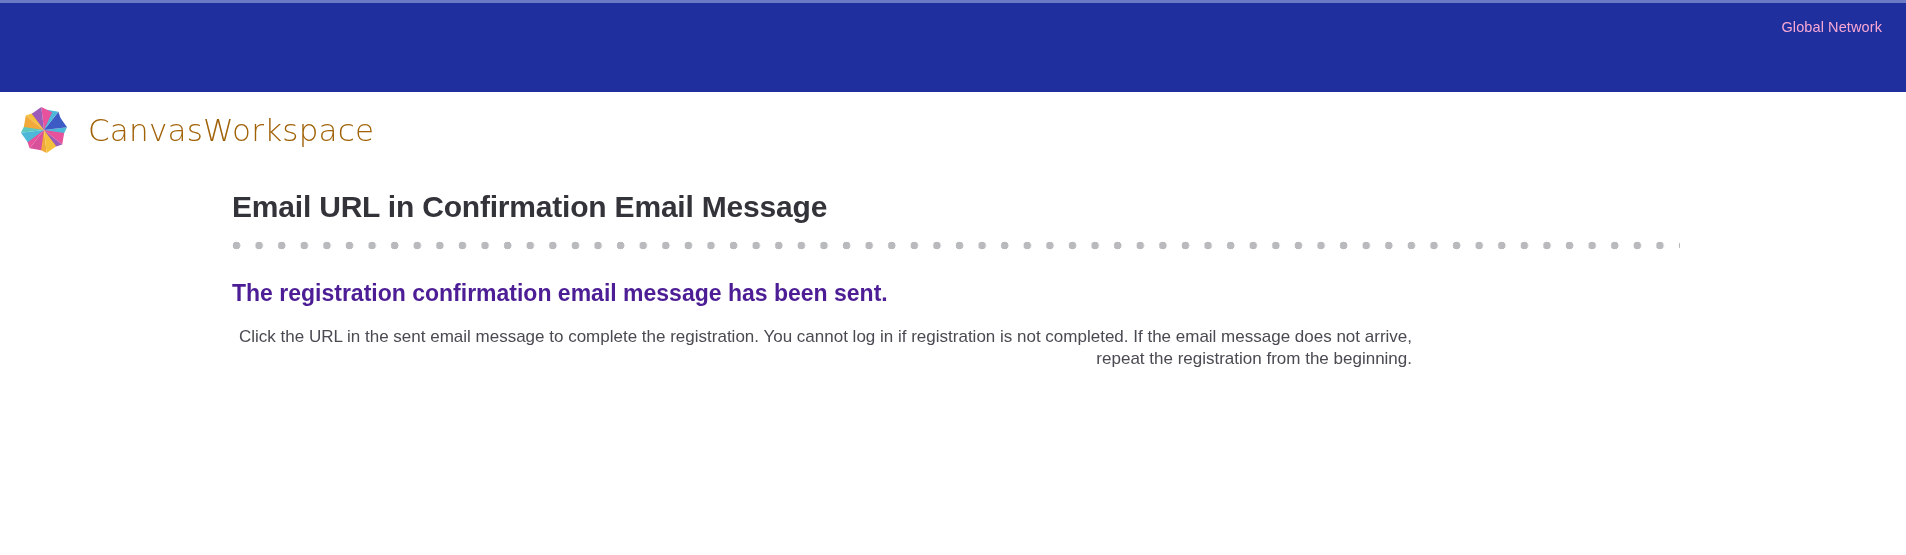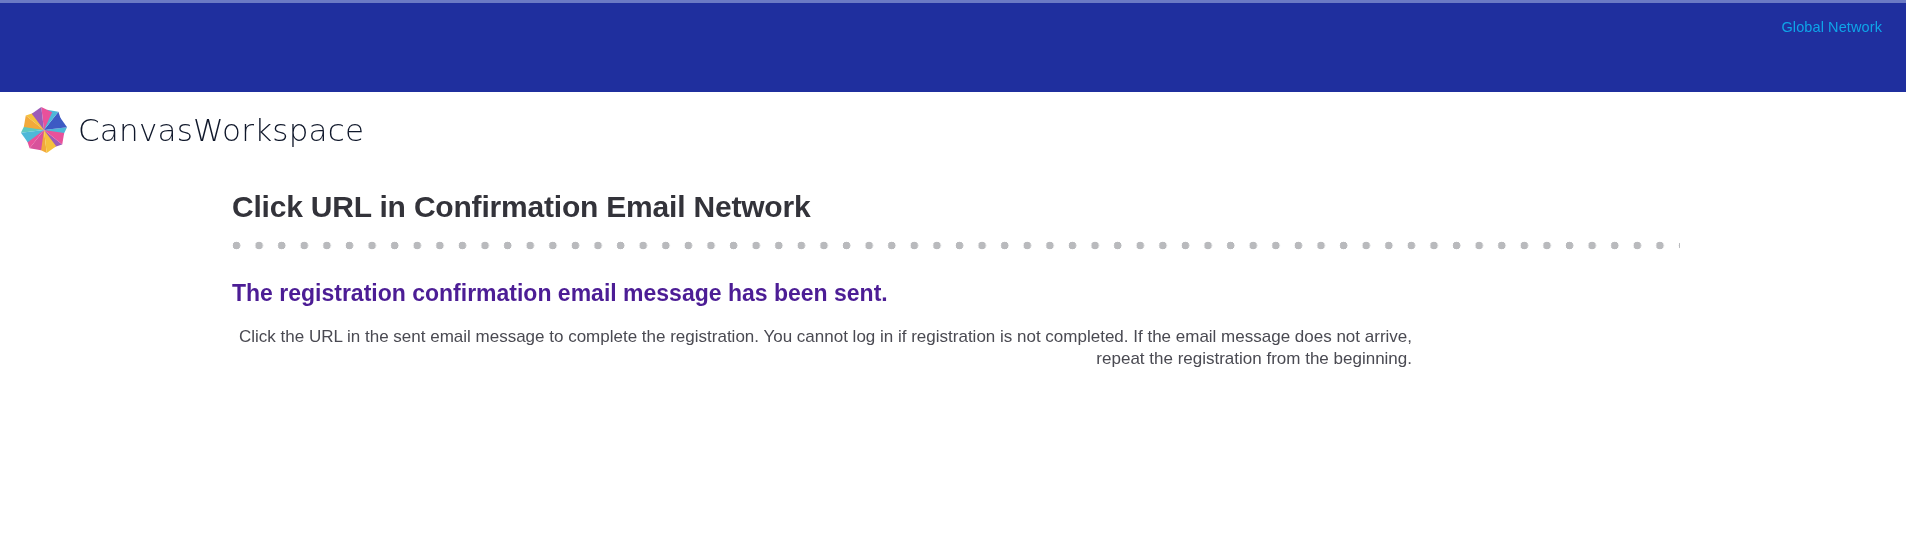--- a/index.html
+++ b/index.html
@@ -33,21 +33,21 @@
     height: 72px;
     color: #ffffff;
   }
 
   .brother-logo svg { display: block; }
 
   .global-network {
     position: absolute;
     right: 24px;
     top: 16px;
-    color: #0ea5e9;
+    color: #f9a8d4;
     font-size: 14.5px;
     font-family: "Liberation Sans", sans-serif;
     letter-spacing: 0.1px;
     cursor: pointer;
     white-space: nowrap;
   }
 
   
   .product-row {
     position: relative;
@@ -58,23 +58,23 @@
   }
 
   .cw-mark {
     width: 48px;
     height: 48px;
     flex: 0 0 48px;
     display: block;
   }
 
   .cw-wordmark {
-    margin-left: 10px;
+    margin-left: 20px;
     font-size: 31px;
-    color: #0f172a;
+    color: #a16207;
     font-family: "DejaVu Sans", sans-serif;
     font-weight: 300;
     letter-spacing: 0.2px;
     white-space: nowrap;
   }
 
   
   .content {
     padding-left: 232px;
     padding-right: 226px;
@@ -164,20 +164,20 @@
         </g>
       </g>
     </svg>
   </span>
 
   <span class="cw-wordmark">CanvasWorkspace</span>
 </div>
 
 <div class="content">
 
-  <h1 class="page-title">Click URL in Confirmation Email Network</h1>
+  <h1 class="page-title">Email URL in Confirmation Email Message</h1>
 
   <div class="dotted-divider"></div>
 
   <p class="lead-text">The registration confirmation email message has been sent.</p>
 
   <p class="body-text">Click the URL in the sent email message to complete the registration. You cannot log in if registration is not completed. If the email message does not arrive, repeat the registration from the beginning.</p>
 </div>
 
 </body></html>

